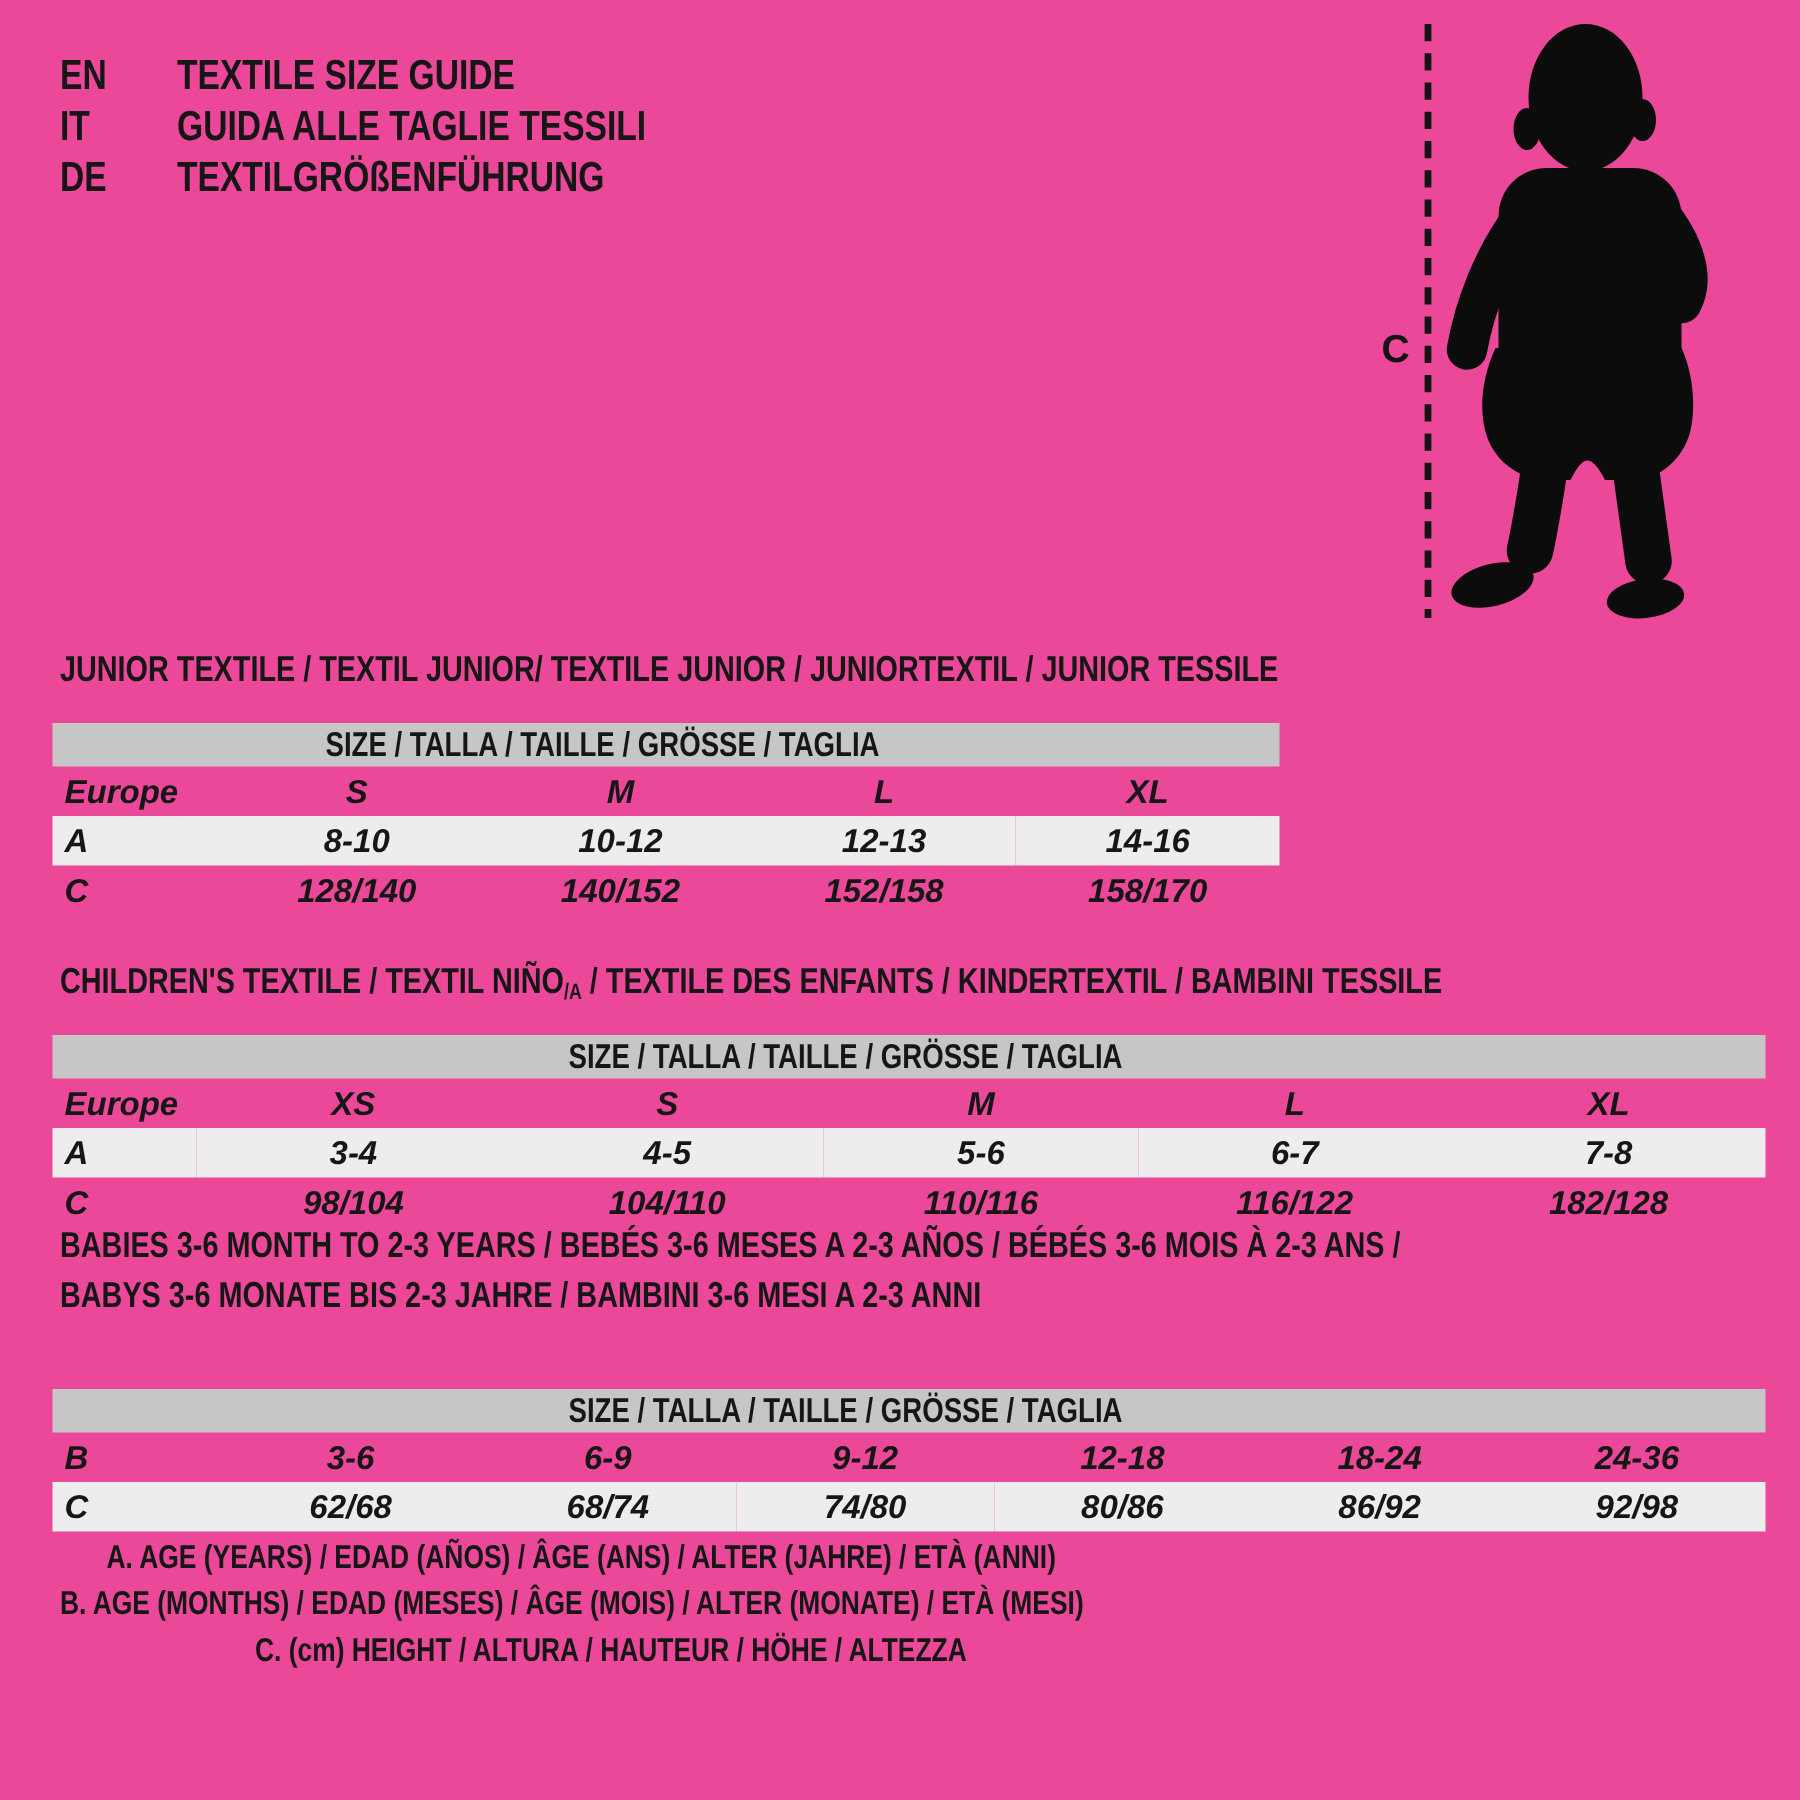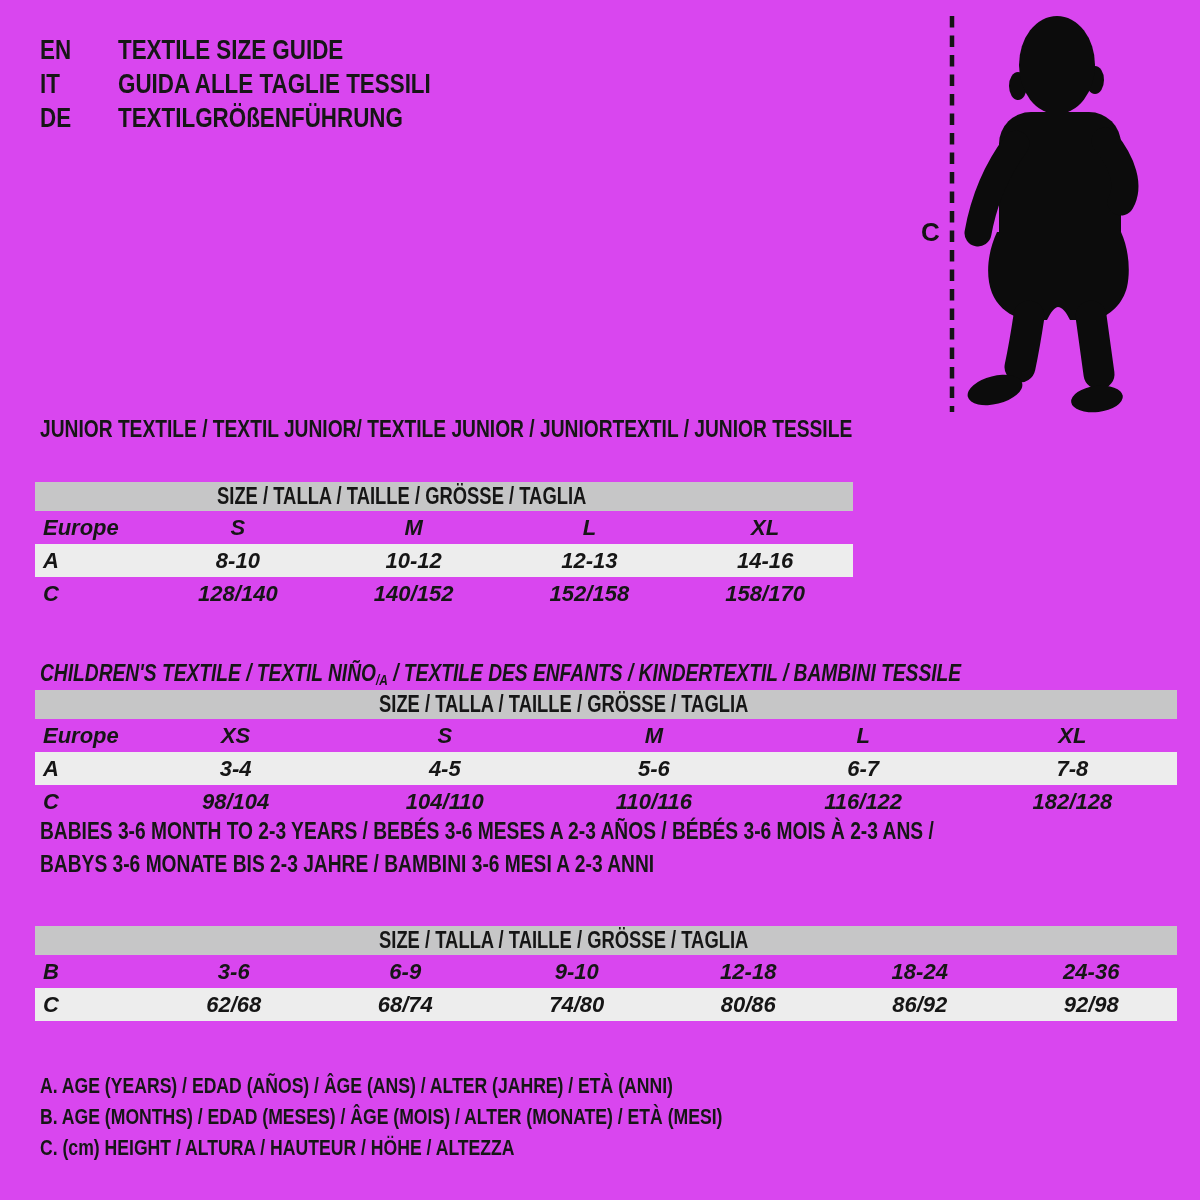--- a/index.html
+++ b/index.html
@@ -1,17 +1,17 @@
 <!DOCTYPE html>
 <html><head>
 <meta charset="utf-8">
 <style>
   html,body{margin:0;padding:0;background:#fff;}
   .page{
-    position:relative;width:1200px;height:1200px;background:#d946ef;
+    position:relative;width:1200px;height:1200px;background:#ec4899;
     font-family:"Liberation Sans","DejaVu Sans",sans-serif;
     color:#161616;font-weight:700;overflow:hidden;
     -webkit-font-smoothing:antialiased;
   }
   
   .cond{display:inline-block;transform:scaleX(0.8);transform-origin:0 50%;white-space:nowrap;letter-spacing:0;}
 
   
   .langs{position:absolute;left:40px;top:33px;}
   .lang-row{display:flex;height:34px;align-items:center;font-size:28px;}
@@ -19,40 +19,40 @@
 
   
   .figure{position:absolute;left:895px;top:0;width:260px;height:420px;}
   .figure .dash{stroke:#141414;stroke-width:4.5;stroke-dasharray:11.5 8;fill:none;}
   .figure .svgC{font-size:26px;font-weight:700;fill:#141414;font-family:"Liberation Sans","DejaVu Sans",sans-serif;}
   .figure .solid{fill:#0c0c0c;stroke:none;}
   .figure .limb{fill:none;stroke:#0c0c0c;stroke-linecap:round;}
 
   
   .sec-heading{position:absolute;left:40px;font-size:24px;line-height:26px;}
-  .h-junior{top:416px;}
-  .h-children{top:660px;font-style:italic;}
+  .h-junior{top:434px;}
+  .h-children{top:642px;}
   .h-babies{top:814px;line-height:33px;}
   .subA{font-size:0.62em;vertical-align:-0.28em;}
 
   
   .szt{position:absolute;left:35px;border-collapse:collapse;table-layout:fixed;font-size:22px;color:#161616;}
   .t-junior{top:482px;width:818px;}
   .t-children{top:690px;width:1142px;}
   .t-babies{top:926px;width:1142px;}
   .szt th{background:#c6c6c7;height:29px;text-align:center;padding:0 0 0 8px;font-size:23px;font-weight:700;}
   .szt td{height:33px;text-align:center;padding:0;font-weight:700;font-style:italic;}
   .szt td.lab{text-align:left;padding-left:8px;}
   .szt tr.shade td{background:#ededed;}
   col.c0-j{width:115px;}
   col.c0-c{width:96px;}
   col.c0-b{width:113px;}
 
   
-  .legend{position:absolute;left:40px;top:1070px;font-size:22px;line-height:31px;}
+  .legend{position:absolute;left:40px;top:1022px;font-size:22px;line-height:31px;text-align:center;}
 </style>
 </head>
 <body>
 
 <div class="page">
 
   <div class="langs">
     <div class="lang-row">
       <span class="code"><span class="cond">EN</span></span>
       <span class="ltitle"><span class="cond">TEXTILE SIZE GUIDE</span></span>
@@ -194,21 +194,21 @@
         <th colspan="7">
           <span class="cond">SIZE / TALLA / TAILLE / GRÖSSE / TAGLIA</span>
         </th>
       </tr>
     </thead>
     <tbody>
       <tr>
         <td class="lab">B</td>
         <td>3-6</td>
         <td>6-9</td>
-        <td>9-10</td>
+        <td>9-12</td>
         <td>12-18</td>
         <td>18-24</td>
         <td>24-36</td>
       </tr>
       <tr class="shade">
         <td class="lab">C</td>
         <td>62/68</td>
         <td>68/74</td>
         <td>74/80</td>
         <td>80/86</td>

